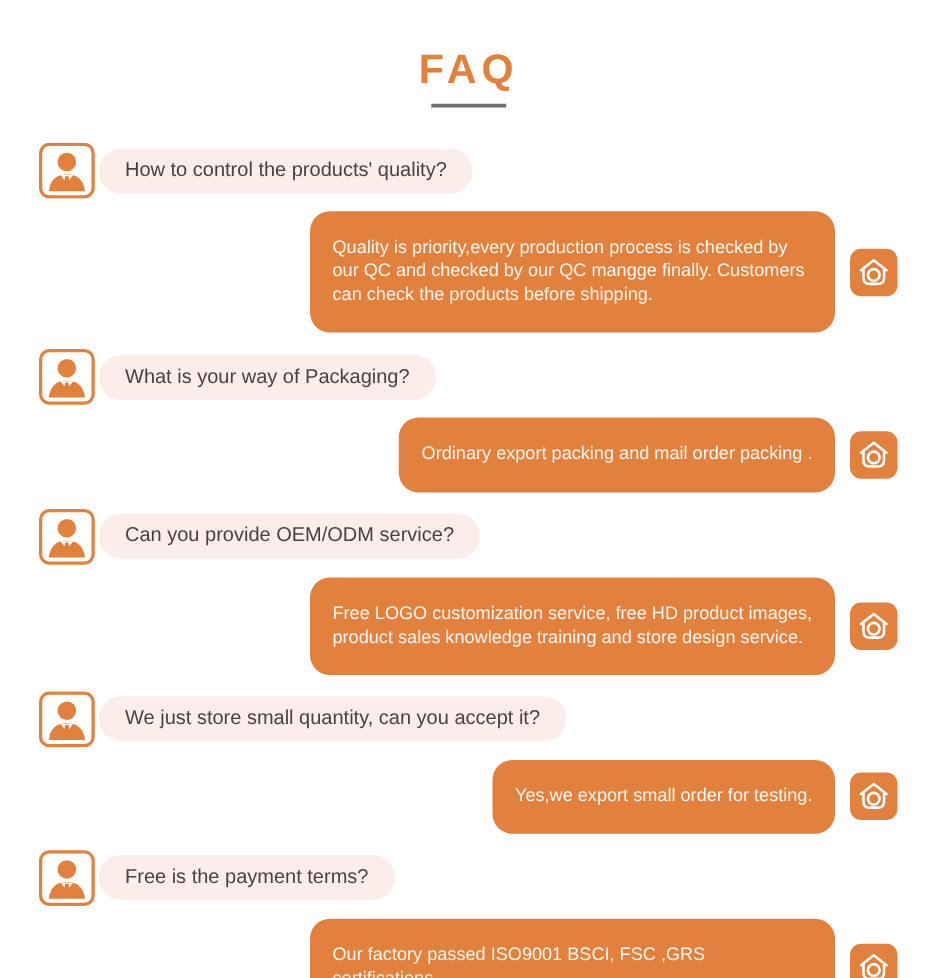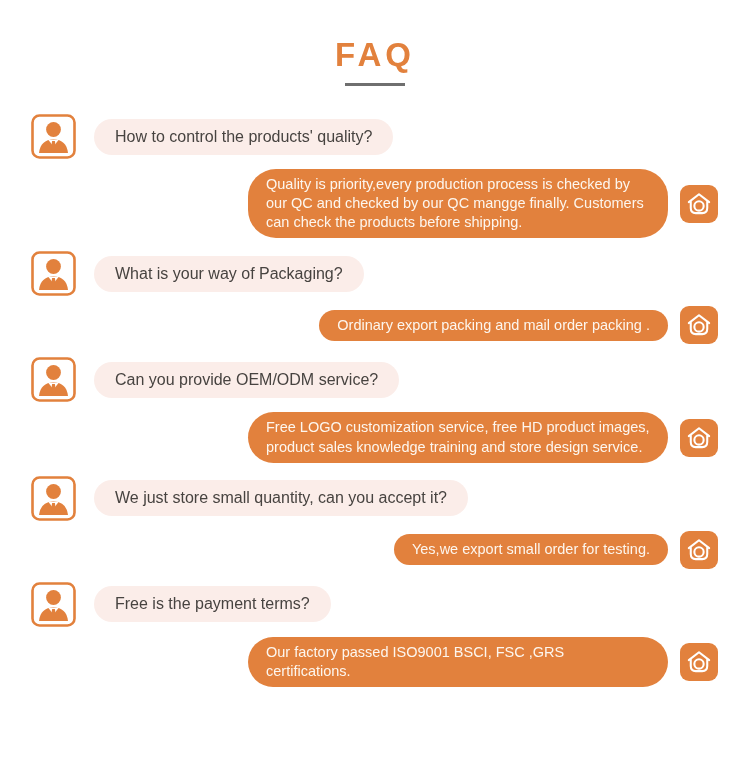--- a/index.html
+++ b/index.html
@@ -28,21 +28,21 @@
   .title-underline {
     width: 60px;
     height: 3px;
     background: var(--title-underline);
     margin: 9px auto 0 auto;
   }
   .faq-list { margin-top: 28px; }
   .q-row {
     display: flex;
     align-items: center;
-    gap: 18px;
+    gap: 3px;
     margin: 0 0 10px 31px;
   }
   .avatar {
     width: 45px;
     height: 45px;
     flex: 0 0 auto;
   }
   .avatar svg { display: block; width: 45px; height: 45px; }
   .q-bubble {
     background: var(--question-bubble-bg);
@@ -58,22 +58,22 @@
     justify-content: flex-end;
     align-items: center;
     gap: 12px;
     margin: 0 32px 13px 0;
   }
   .a-bubble {
     background: var(--accent);
     color: var(--answer-text);
     font-size: 14.5px;
     line-height: 1.32;
-    padding: 6px 18px;
-    border-radius: 28px;
+    padding: 20px 18px;
+    border-radius: 16px;
     max-width: 420px;
     text-align: left;
   }
   .media-btn {
     width: 38px;
     height: 38px;
     flex: 0 0 auto;
     background: var(--accent);
     border: none;
     border-radius: 9px;

